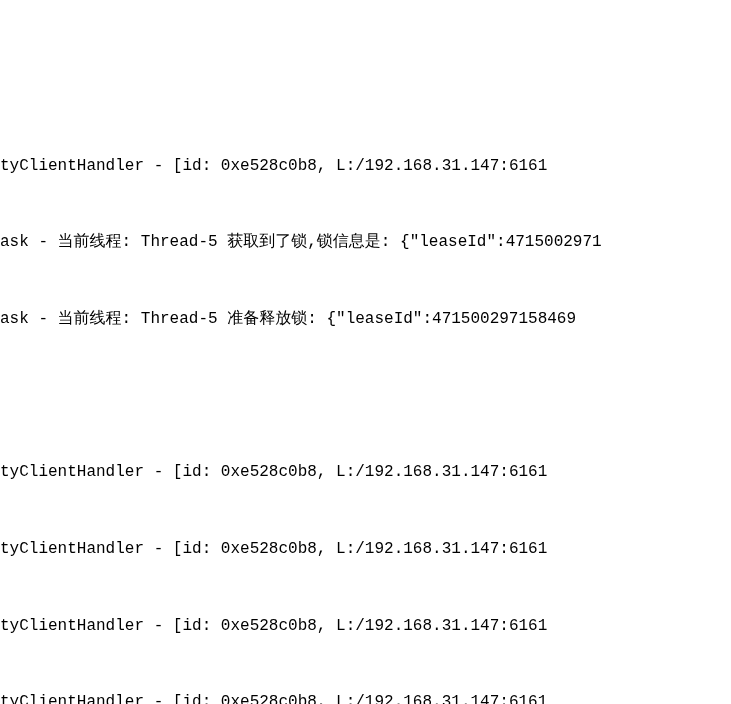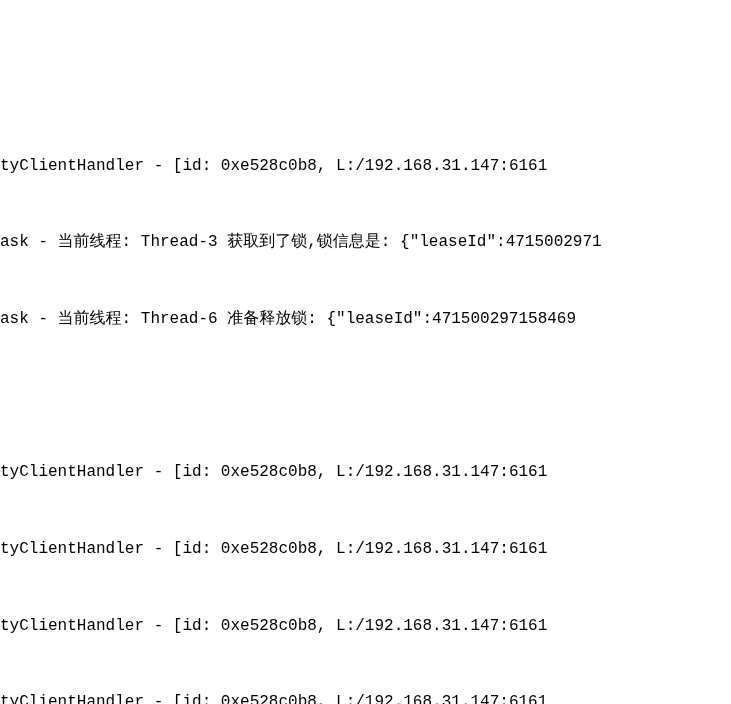--- a/index.html
+++ b/index.html
@@ -30,22 +30,22 @@
       height: 25px;
     }
   </style>
 </head>
 <body>
 
 
 
 <div class="log-container">
   <span class="log-line">tyClientHandler - [id: 0xe528c0b8, L:/192.168.31.147:6161</span>
-  <span class="log-line">ask - 当前线程: Thread-3  获取到了锁,锁信息是: {"leaseId":4715002971</span>
-  <span class="log-line">ask - 当前线程: Thread-6   准备释放锁: {"leaseId":471500297158469</span>
+  <span class="log-line">ask - 当前线程: Thread-5  获取到了锁,锁信息是: {"leaseId":4715002971</span>
+  <span class="log-line">ask - 当前线程: Thread-5   准备释放锁: {"leaseId":471500297158469</span>
   <div class="blank-line"></div>
   <span class="log-line">tyClientHandler - [id: 0xe528c0b8, L:/192.168.31.147:6161</span>
   <span class="log-line">tyClientHandler - [id: 0xe528c0b8, L:/192.168.31.147:6161</span>
   <span class="log-line">tyClientHandler - [id: 0xe528c0b8, L:/192.168.31.147:6161</span>
   <span class="log-line">tyClientHandler - [id: 0xe528c0b8, L:/192.168.31.147:6161</span>
   
   
   
   
   

